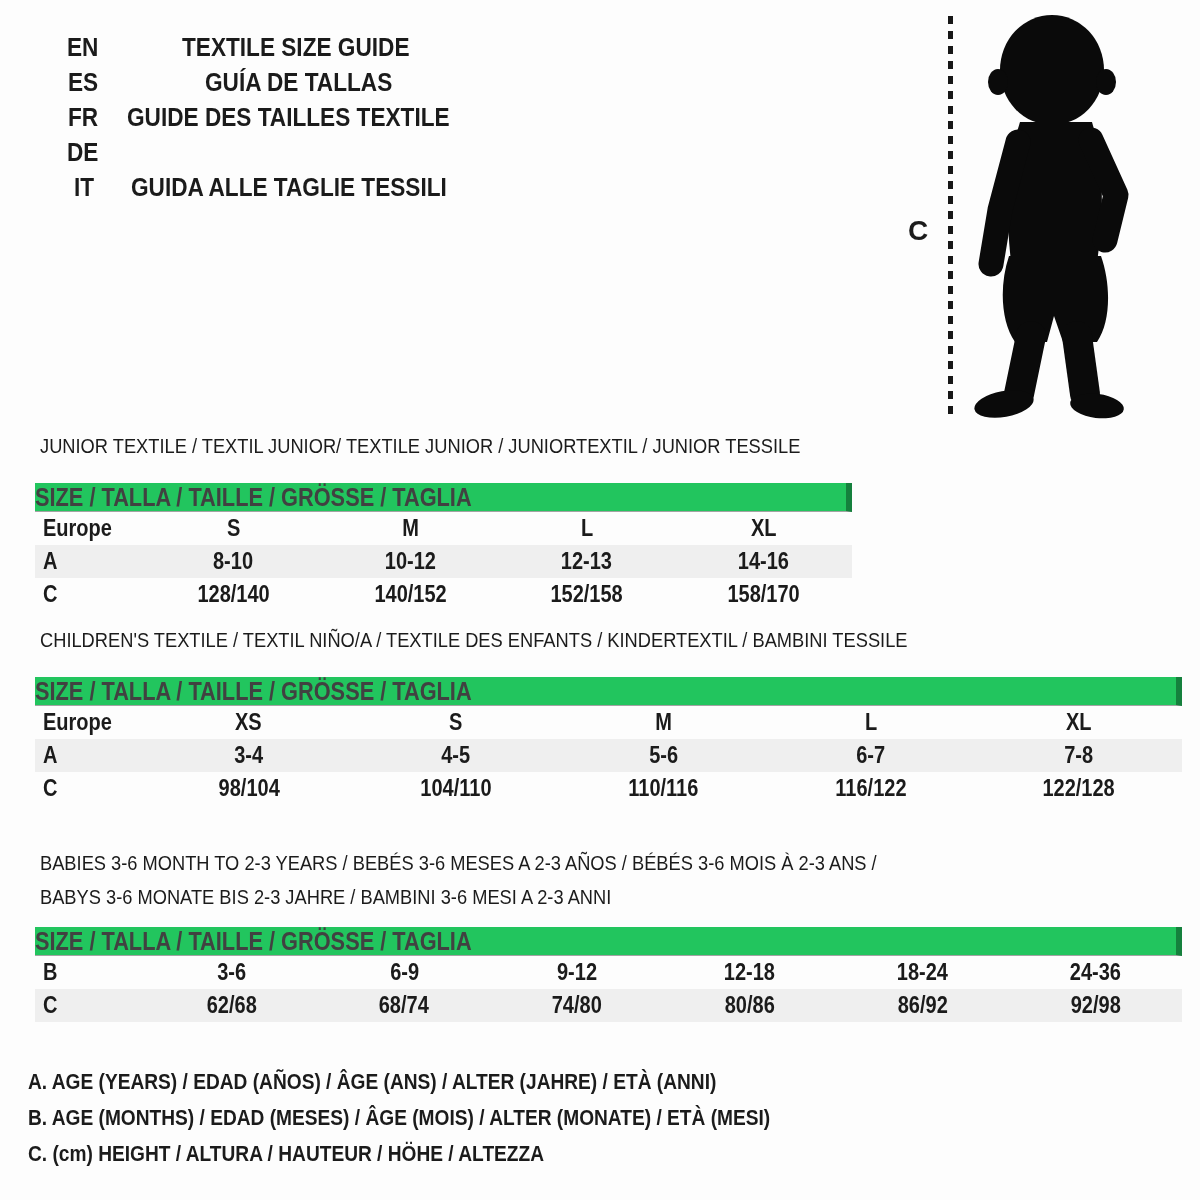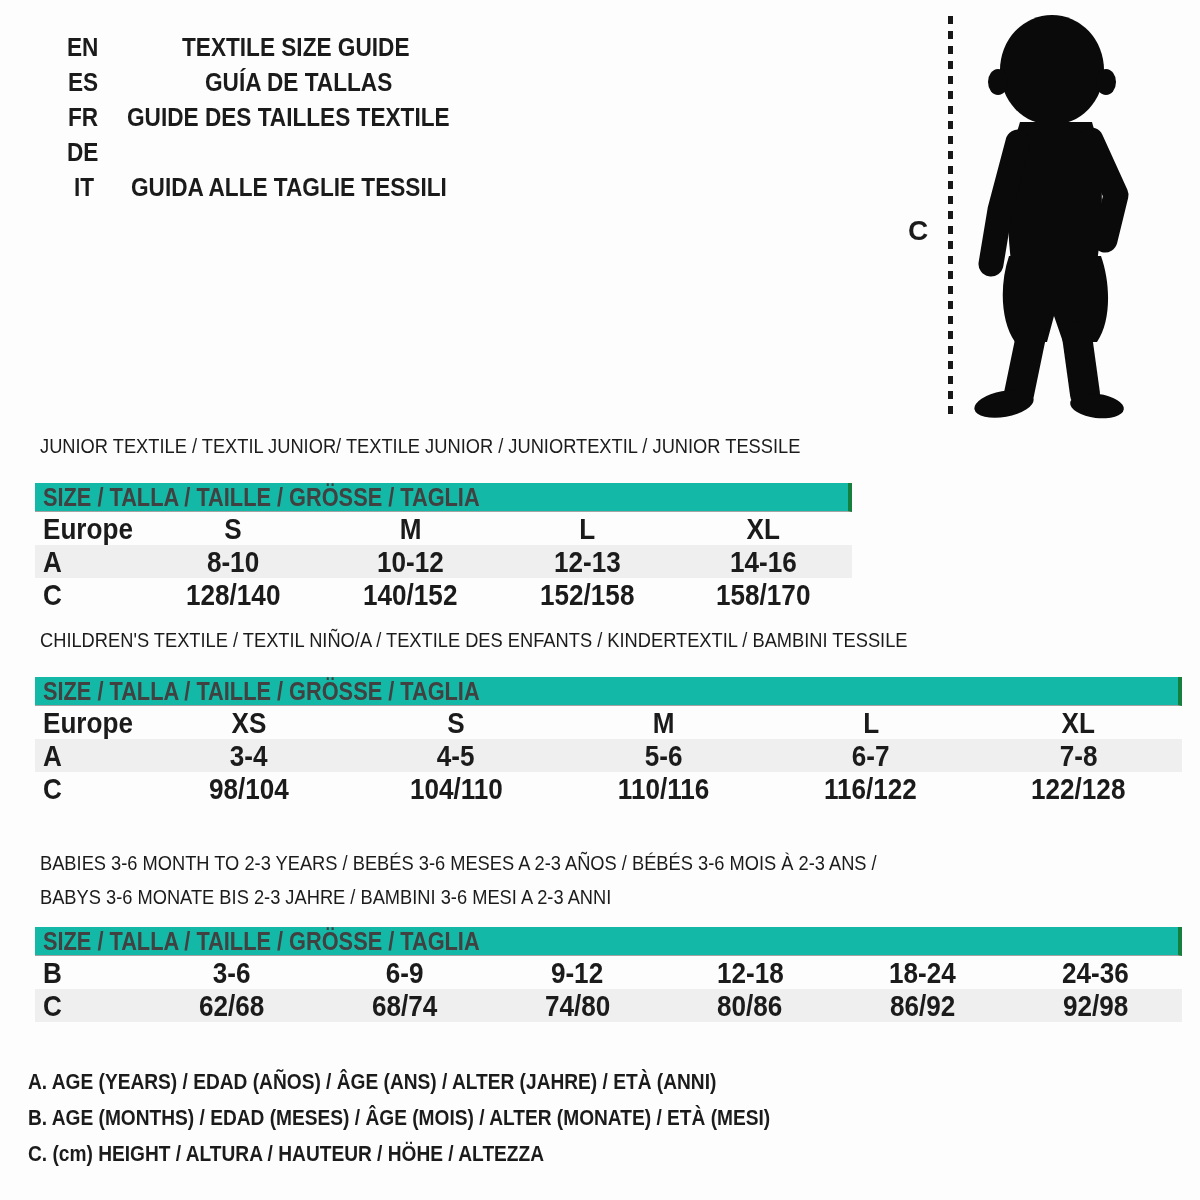--- a/index.html
+++ b/index.html
@@ -38,26 +38,26 @@
   .section { position:absolute; }
   .sec-junior   { left:35px; top:436px; width:817px; }
   .sec-children { left:35px; top:630px; width:1147px; }
   .sec-babies   { left:35px; top:846px; width:1147px; }
 
   .sec-title { line-height:20px; font-size:21px; font-weight:400; padding-left:5px; }
   .sec-babies .sec-title { line-height:34px; }
 
   .size-bar {
     margin-top:27px; height:28px; line-height:28px;
-    background:#14b8a6; border-bottom:1px solid #a3a3a3; border-right:4px solid #15803d;
-    padding-left:8px; font-size:25px; font-weight:700; color:#414141;
+    background:#22c55e; border-bottom:1px solid #a3a3a3; border-right:6px solid #15803d;
+    padding-left:0; font-size:25px; font-weight:700; color:#414141;
   }
   .sec-babies .size-bar { margin-top:13px; }
 
-  .t-row { display:grid; height:33px; align-items:center; font-size:30px; font-weight:700; }
+  .t-row { display:grid; height:33px; align-items:center; font-size:23px; font-weight:700; }
   .t-row.shaded { background:#efefef; }
   .t-label { padding-left:8px; text-align:left; }
   .t-cell { text-align:center; }
 
   
   .legend { position:absolute; left:28px; top:1064px; }
   .legend-line { line-height:36px; font-size:22px; font-weight:700; }
 </style>
 </head>
 <body>

